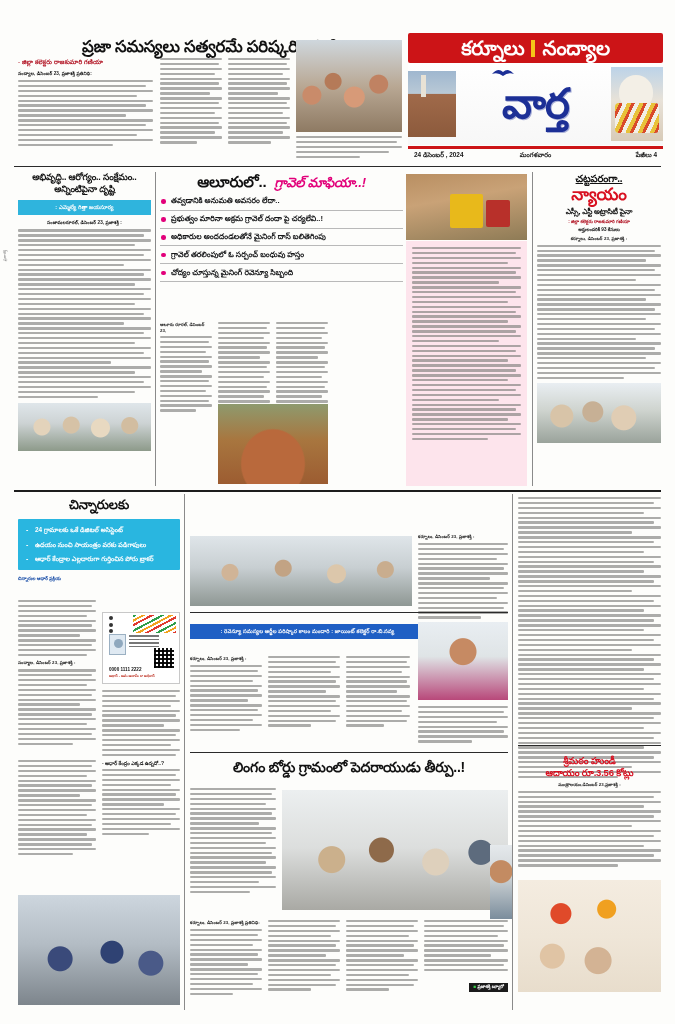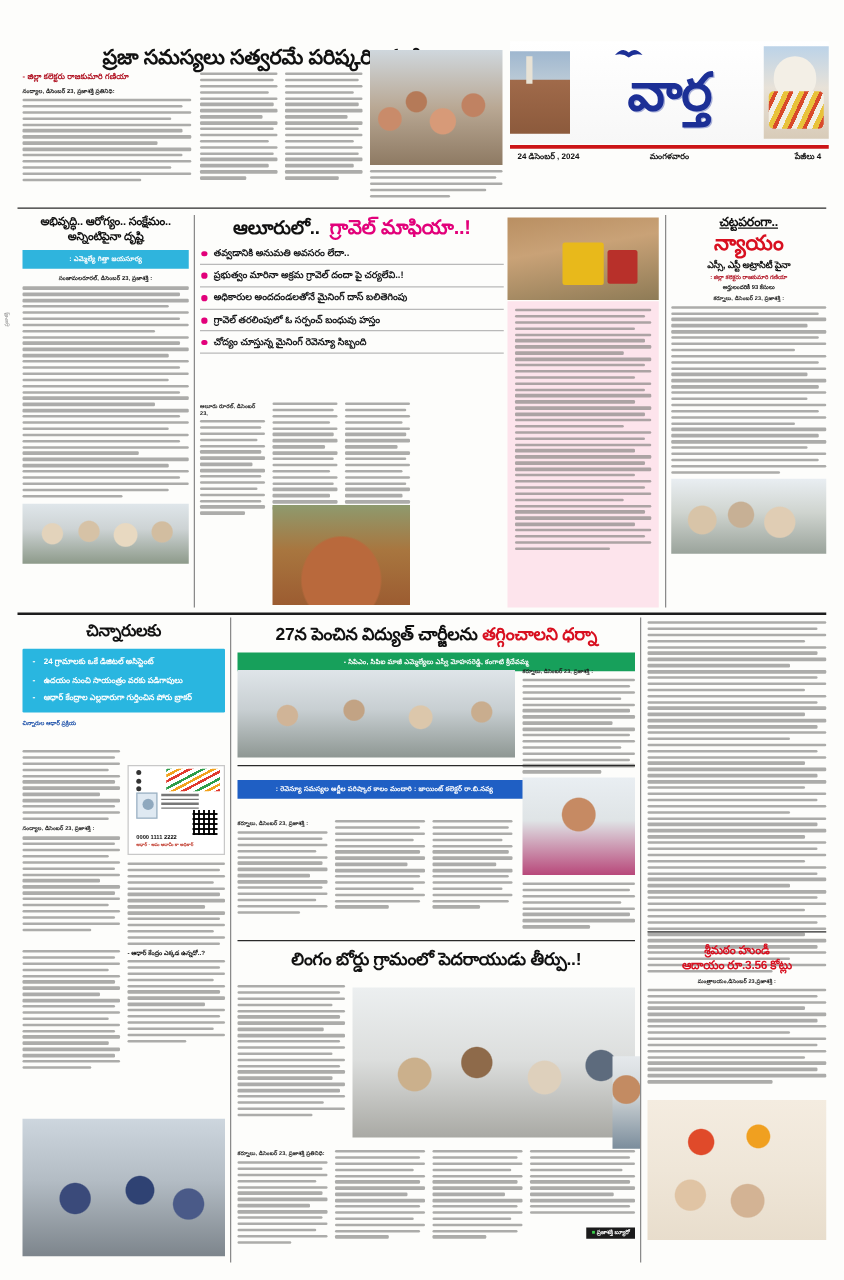--- a/index.html
+++ b/index.html
@@ -372,20 +372,25 @@
     <div class="body-copy tiny">
       <div class="ln w100"></div>
         <div class="ln w95"></div>
         <div class="ln w100"></div>
       <div class="ln w88"></div>
         <div class="ln w60"></div>
     </div>
   </div>
 
   <div class="masthead">
+    <div class="mh-top">
+      <span class="cityname">కర్నూలు</span>
+      <span class="sep"></span>
+      <span class="cityname">నంద్యాల</span>
+    </div>
     <div class="mh-body">
       <div class="mh-photo-l"></div>
       <svg class="mh-bird" viewBox="0 0 26 15">
         <path d="M2 9 Q8 2 13 7 Q18 2 24 9 Q18 7 13 11 Q8 7 2 9Z" fill="#1c2f96"></path>
       </svg>
       <div class="mh-title">వార్త</div>
       <div class="mh-photo-r"></div>
     </div>
     <div class="mh-underline"></div>
     <div class="mh-foot">
@@ -440,21 +445,21 @@
         <div class="ln w60"></div>
     </div>
     <div class="photo ph-assembly" style="width:133px;height:48px;margin-top:5px;"></div>
   </div>
 
   <div class="gutter-v" style="left:155px;top:172px;height:314px;"></div>
 
   <div style="position:absolute;left:160px;top:173px;width:243px;">
     <div style="display:flex;align-items:baseline;justify-content:center;gap:8px;">
       <span class="h-black" style="font-size:15px;">ఆలూరులో..</span>
-      <span class="h-black h-pink" style="font-size:16px;">గ్రావెల్ మాఫియా..!</span>
+      <span class="h-black h-pink" style="font-size:13px;font-style:italic;">గ్రావెల్ మాఫియా..!</span>
     </div>
     <ul class="bullets">
       <li>తవ్వడానికి అనుమతి అవసరం లేదా..</li>
       <li>ప్రభుత్వం మారినా అక్రమ గ్రావెల్ దందా పై చర్యలేవి..!</li>
       <li>అధికారుల అందదండలతోనే మైనింగ్ దాస్ బలితెగింపు</li>
       <li>గ్రావెల్ తరలింపులో ఓ సర్పంచ్ బంధువు హస్తం</li>
       <li>చోద్యం చూస్తున్న మైనింగ్ రెవెన్యూ సిబ్బంది</li>
     </ul>
   </div>
 
@@ -745,26 +750,20 @@
         <div class="ln w95"></div>
       <div class="ln w100"></div>
         <div class="ln w70"></div>
     </div>
   </div>
 
   <div class="photo ph-school" style="position:absolute;left:18px;top:895px;width:162px;height:110px;"></div>
 
   <div class="gutter-v" style="left:184px;top:494px;height:516px;"></div>
 
-  <div style="position:absolute;left:190px;top:499px;width:318px;">
-    <div style="text-align:center;">
-      <span class="h-black" style="font-size:14px;">27న పెంచిన విద్యుత్ చార్జీలను </span><span class="h-black h-red" style="font-size:14px;">తగ్గించాలని ధర్నా</span>
-    </div>
-    <div class="ribbon green" style="margin-top:5px;">- సిపిఎం, సిపిఐ మాజీ ఎమ్మెల్యేలు ఎస్వీ మోహనరెడ్డి, కంగాటి శ్రీదేవమ్మ</div>
-  </div>
 
   <div class="photo ph-group" style="position:absolute;left:190px;top:536px;width:222px;height:70px;"></div>
 
   <div style="position:absolute;left:418px;top:534px;width:90px;">
     <div class="dateline" style="font-size:4.4px;">కర్నూలు, డిసెంబర్ 23, ప్రజాశక్తి :</div>
     <div class="body-copy tiny" style="margin-top:2px;">
       <div class="ln w100"></div>
         <div class="ln w95"></div>
         <div class="ln w100"></div>
       <div class="ln w88"></div>

